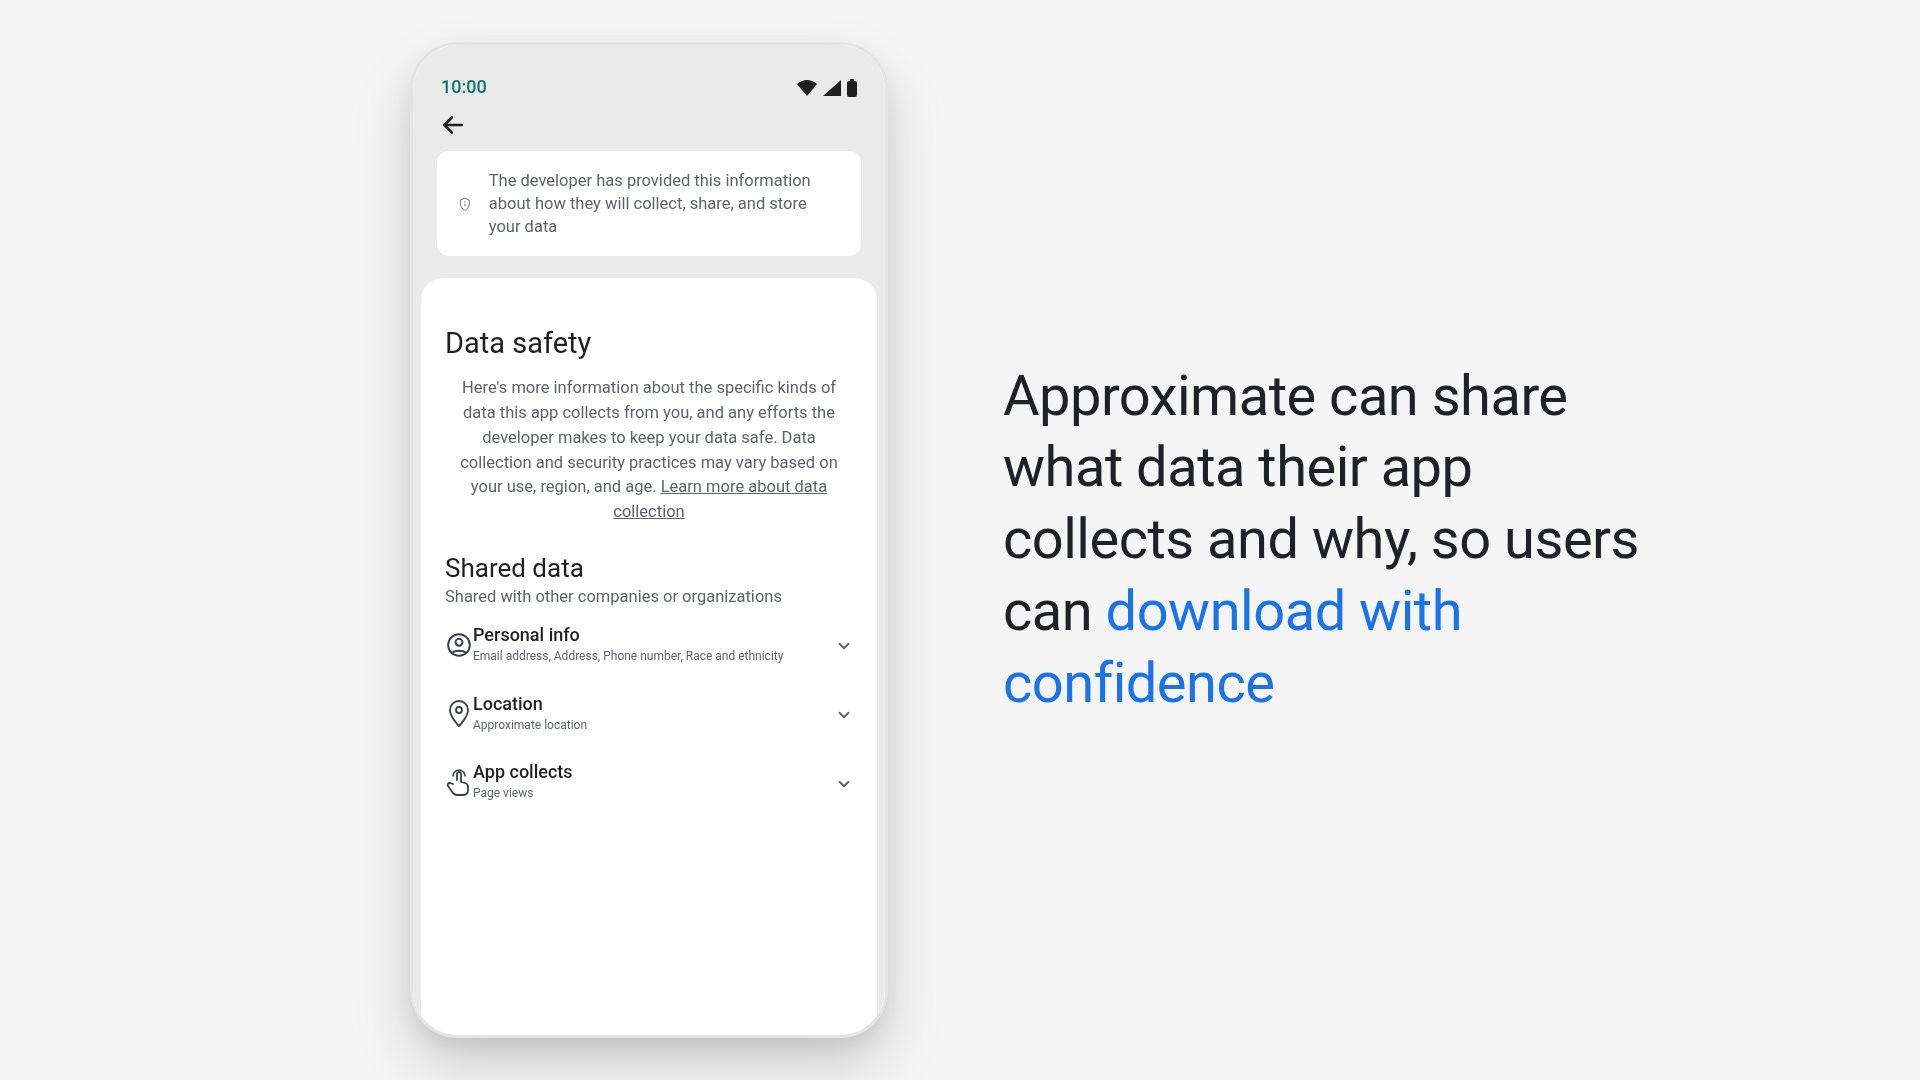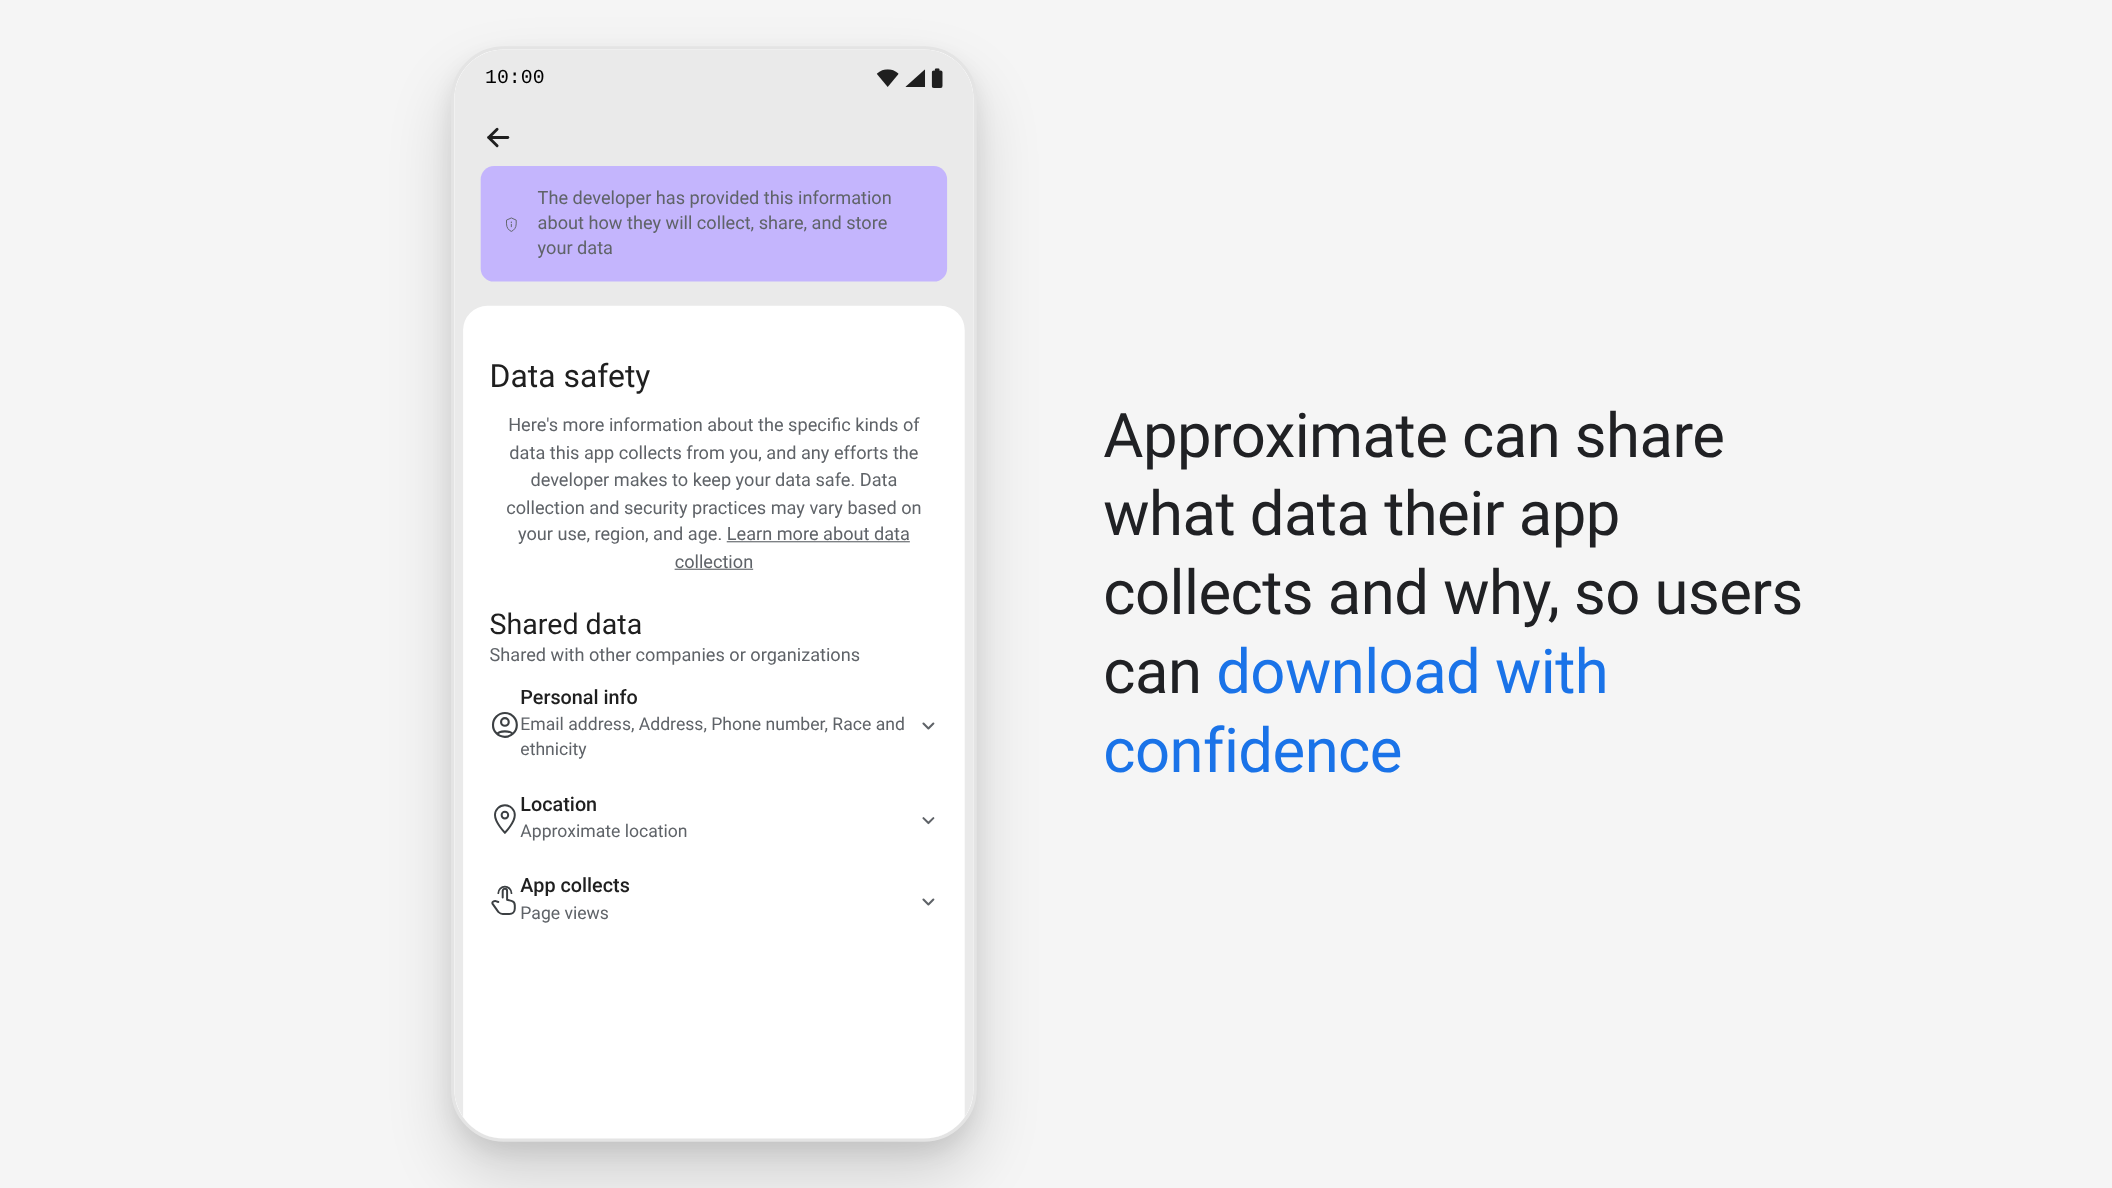--- a/index.html
+++ b/index.html
@@ -46,27 +46,26 @@
   display: flex;
   flex-direction: column;
   border-radius: 45px;
   overflow: hidden;
 }
 
 
 .statusbar {
   height: 52px;
   display: flex;
-  align-items: center;
+  align-items: flex-end;
   justify-content: space-between;
   padding: 0 28px;
   font-size: 18px;
   font-weight: 500;
-  color: #000000;
-  font-family: Liberation Mono, monospace;
+  color: #0f766e;
 }
 .status-icons { display: flex; gap: 6px; align-items: center; }
 .status-icons svg { display: block; }
 
 
 .toolbar {
   padding: 10px 22px 8px;
 }
 .back-btn {
   width: 36px; height: 36px;
@@ -122,21 +121,21 @@
   border-top: 9px solid transparent;
   border-bottom: 9px solid transparent;
   margin-left:3px;
 }
 .app-title { font-size: 32px; font-weight: 400; color: #1f1f1f; letter-spacing: 0.2px; }
 .app-subtitle { font-size: 19px; color: #5f6368; margin-top: 2px; }
 
 
 .info-box {
   margin: 0 24px 22px;
-  background: #c4b5fd;
+  background: #ffffff;
   border-radius: 12px;
   padding: 18px 22px;
   display: flex;
   gap: 18px;
   align-items: center;
 }
 .info-text { font-size: 16.5px; color: #5f6368; line-height: 1.4; }
 
 
 .card {
@@ -163,21 +162,21 @@
 .data-icon {
   width: 28px;
   display: flex;
   justify-content: center;
   margin-top: 2px;
   flex-shrink: 0;
   color: #3c4043;
 }
 .data-body { flex: 1; }
 .data-title { font-size: 18px; font-weight: 500; color: #1f1f1f; margin-bottom: 3px; }
-.data-sub { font-size: 16px; color: #5f6368; line-height: 1.4; }
+.data-sub { font-size: 12px; color: #5f6368; line-height: 1.4; }
 .chevron { color: #5f6368; margin-top: 4px; }
 
 
 .marketing {
   max-width: 660px;
   font-size: 56px;
   line-height: 1.28;
   color: #202124;
   font-weight: 400;
   letter-spacing: -0.5px;

